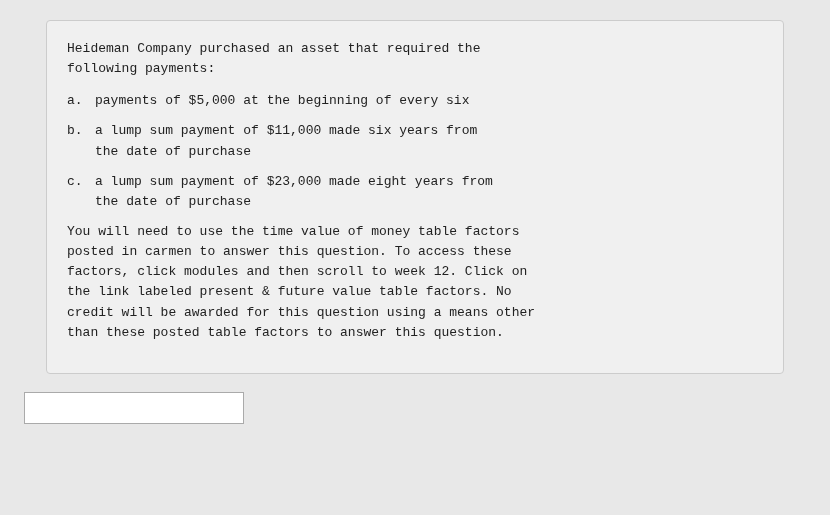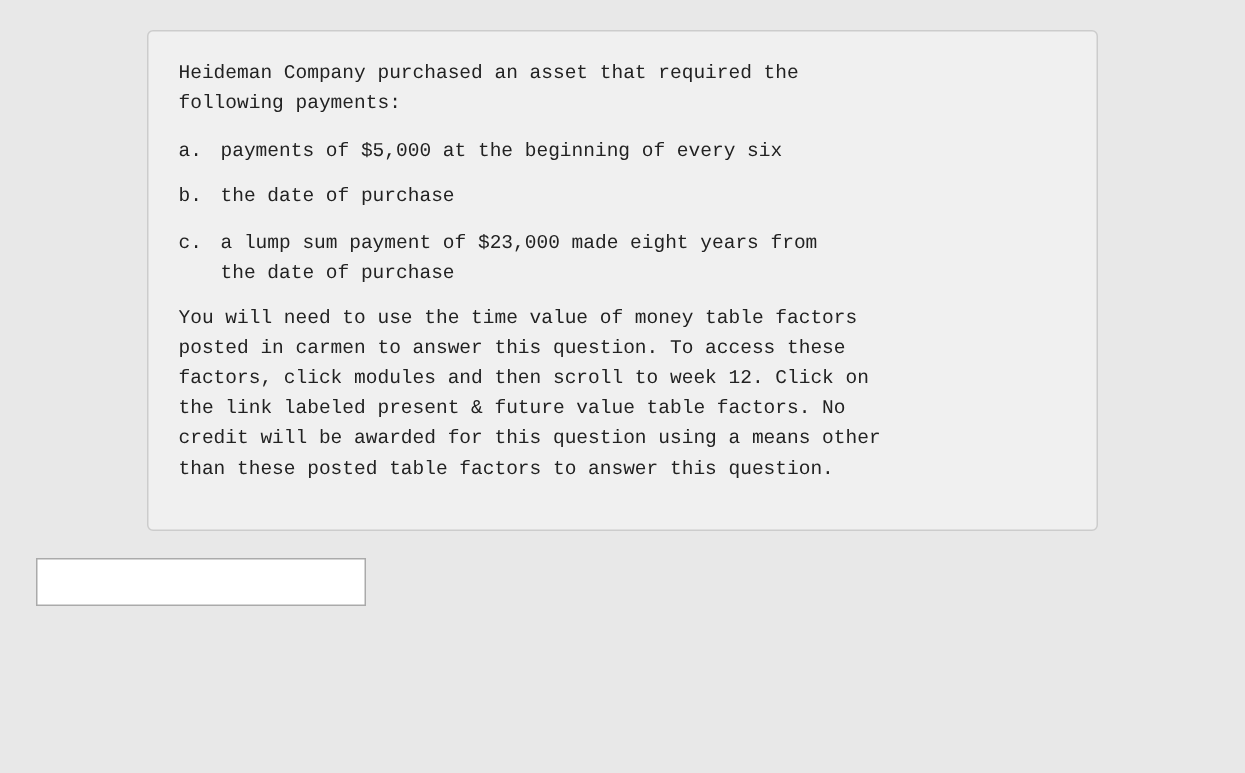--- a/index.html
+++ b/index.html
@@ -18,21 +18,21 @@
       padding: 20px;
       width: 830px;
       min-height: 515px;
     }
 
     .question-box {
       background-color: #f0f0f0;
       border: 1px solid #cccccc;
       border-radius: 4px;
       padding: 18px 20px;
-      width: 634px;
+      width: 738px;
       line-height: 1.55;
       color: #222222;
     }
 
     .question-box p {
       margin-bottom: 12px;
     }
 
     .question-box .list-item {
       display: flex;
@@ -81,20 +81,21 @@
   <div class="list-item">
     <span class="list-label">a.</span>
     <div class="list-content">
       <div>payments of $5,000 at the beginning of every six</div>
     </div>
   </div>
 
   <div class="list-item">
     <span class="list-label">b.</span>
     <div class="list-content">
+      <div>a lump sum payment of $11,000 made six years from</div>
       <div>the date of purchase</div>
     </div>
   </div>
 
   <div class="list-item">
     <span class="list-label">c.</span>
     <div class="list-content">
       <div>a lump sum payment of $23,000 made eight years from</div>
       <div>the date of purchase</div>
     </div>

